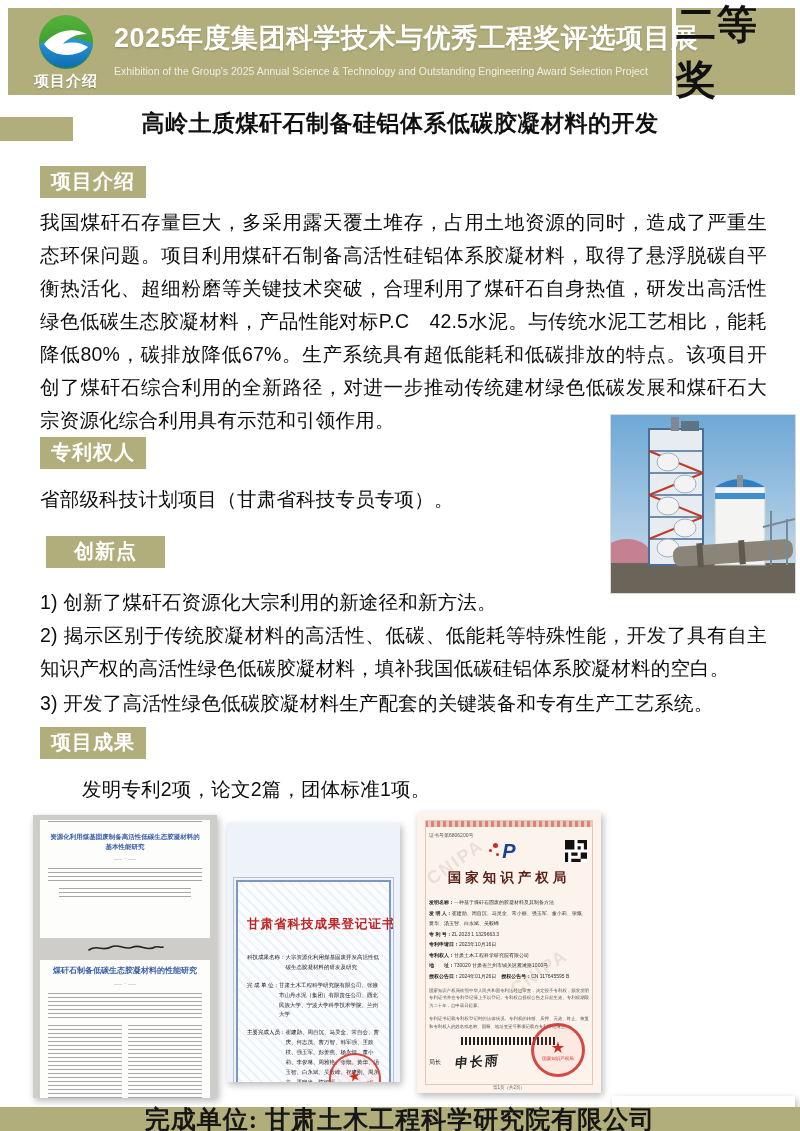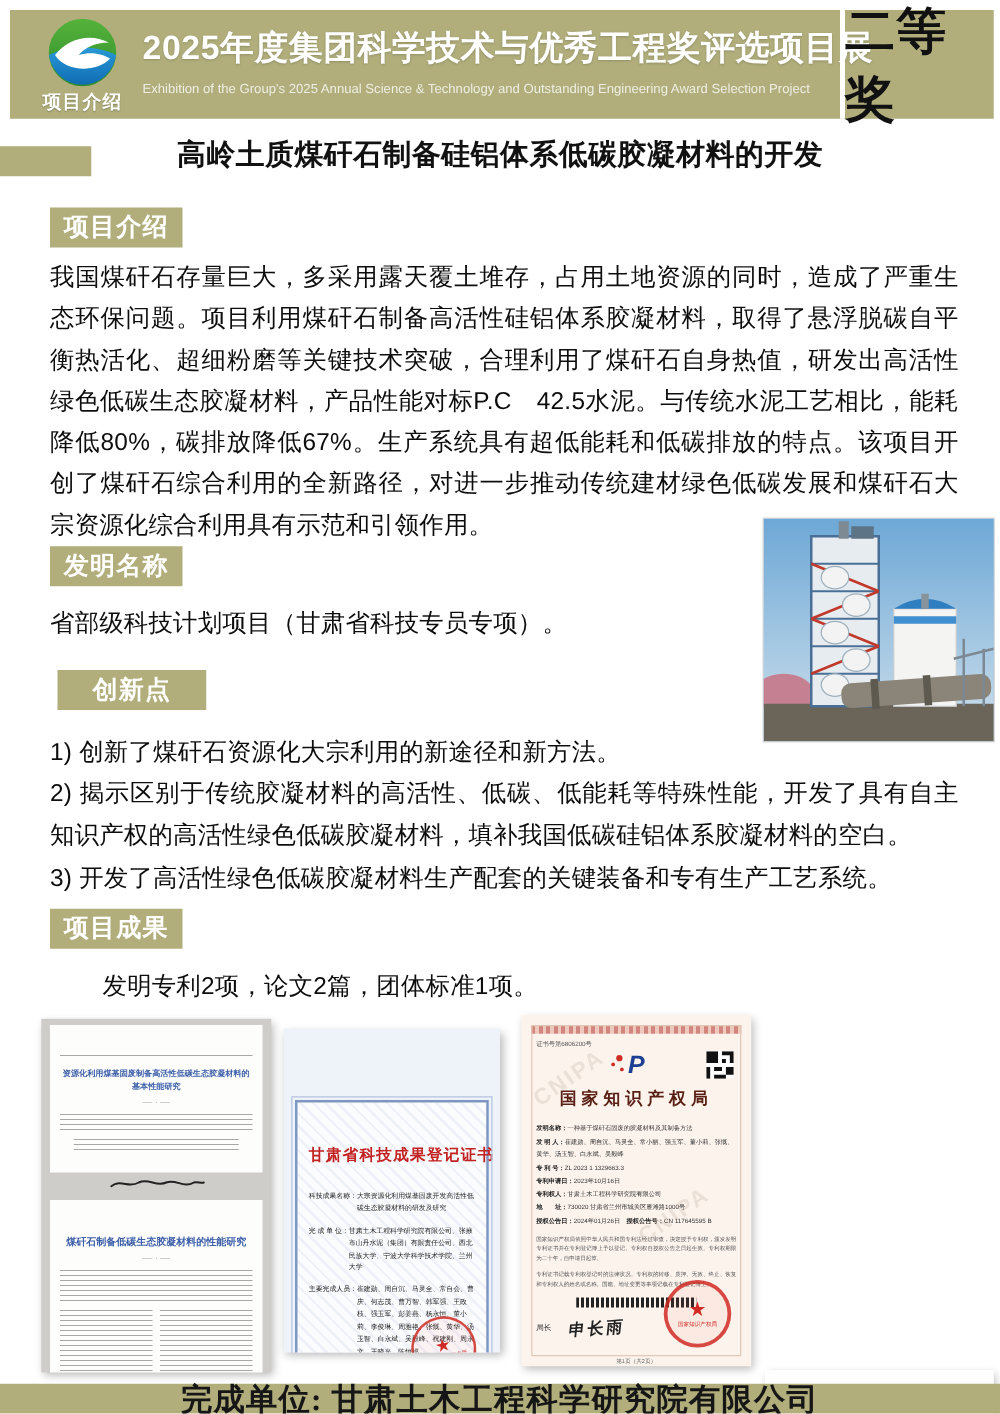--- a/index.html
+++ b/index.html
@@ -45,21 +45,21 @@
   .photo { position:absolute; left:611px; top:415px; width:184px; height:178px;
            box-shadow:0 0 0 1px #d9d9d9; background:#9cc0dd; }
   .photo svg { display:block; }
 
   
   .certs { position:absolute; left:0; top:812px; width:800px; height:292px; }
   .card { position:absolute; box-shadow:2px 3px 7px rgba(0,0,0,.28); overflow:hidden; }
 
   
   .papers { left:33px; top:3px; width:184px; height:283px; background:#cfcdca; padding:5px 7px; }
-  .ppage { background:#fdfdfc; padding:24px 8px; }
+  .ppage { background:#fdfdfc; padding:1px 8px; }
   .ppage-1 { height:118px; }
   .ppage-2 { height:147px; margin-top:2px; }
   .ptitle { color:#3b5ea8; font-weight:bold; text-align:center; line-height:1.5; }
   .ptitle-1 { font-size:6.5px; margin-top:8px; }
   .ptitle-2 { font-size:8px; margin-top:4px; }
   .pauthors { color:#777; font-size:4px; text-align:center; margin-top:4px; line-height:1.6; }
   .tlines { background:repeating-linear-gradient(to bottom,#a8a8a8 0 1px,transparent 1px 4px); }
   .tl-block { margin-top:6px; }
   .masthead { text-align:center; margin:2px 0; }
   .cols { display:flex; gap:6px; margin-top:6px; }
@@ -209,21 +209,21 @@
       </g>
 
       <g stroke="#7c8894" stroke-width="2" fill="none">
         <line x1="160" y1="96" x2="160" y2="150"></line>
           <line x1="176" y1="104" x2="176" y2="150"></line>
         <line x1="152" y1="112" x2="184" y2="104"></line>
       </g>
     </svg>
   </div>
 
-  <div class="label" style="left:40px; top:437px;">发明名称</div>
+  <div class="label" style="left:40px; top:437px;">专利权人</div>
   <p class="body-text" style="left:40px; top:483px; width:560px;">省部级科技计划项目（甘肃省科技专员专项）。</p>
 
   <div class="label" style="left:46px; top:536px; padding:2px 28px 3px;">创新点</div>
   <p class="body-text" style="left:40px; top:586px; width:565px;">1) 创新了煤矸石资源化大宗利用的新途径和新方法。</p>
   <p class="body-text" style="left:40px; top:619px; width:727px;">2) 揭示区别于传统胶凝材料的高活性、低碳、低能耗等特殊性能，开发了具有自主知识产权的高活性绿色低碳胶凝材料，填补我国低碳硅铝体系胶凝材料的空白。</p>
   <p class="body-text" style="left:40px; top:687px; width:727px;">3) 开发了高活性绿色低碳胶凝材料生产配套的关键装备和专有生产工艺系统。</p>
 
   <div class="label" style="left:40px; top:727px;">项目成果</div>
   <p class="body-text" style="left:46px; top:773px; width:700px;margin-left:36px;">发明专利2项，论文2篇，团体标准1项。</p>
 

